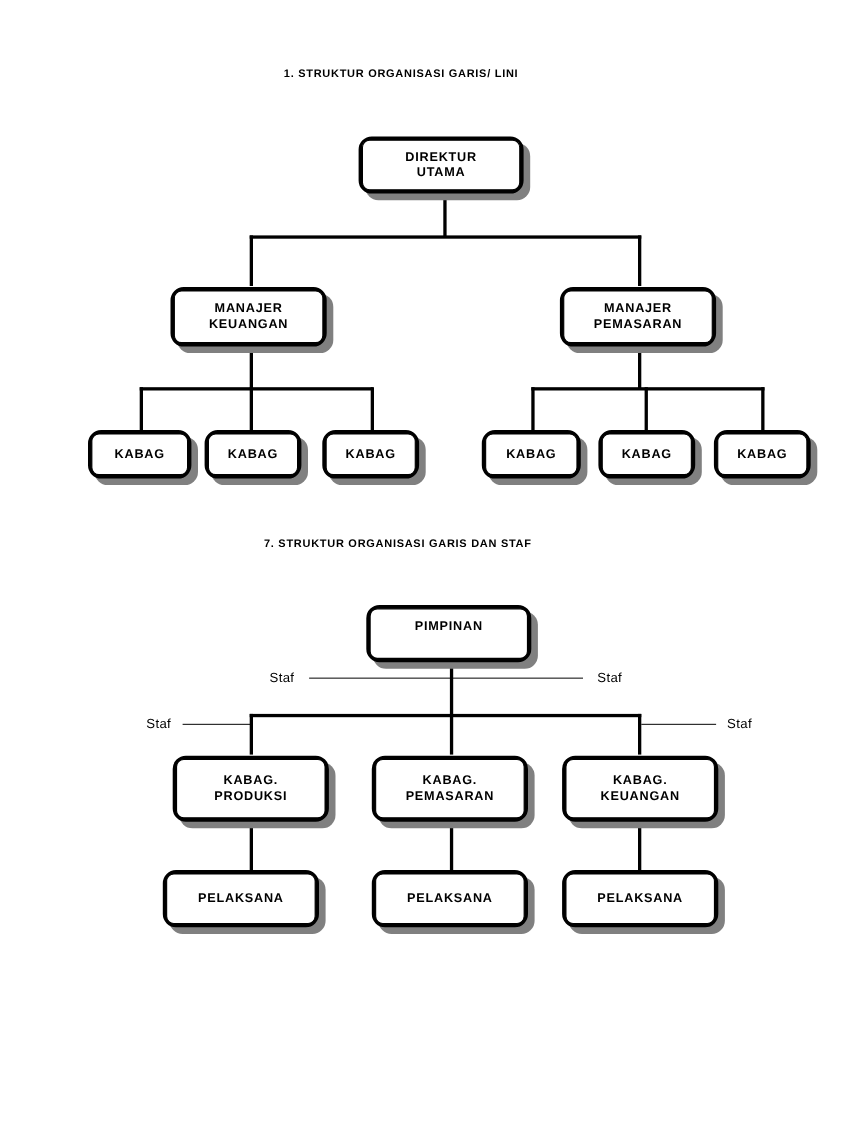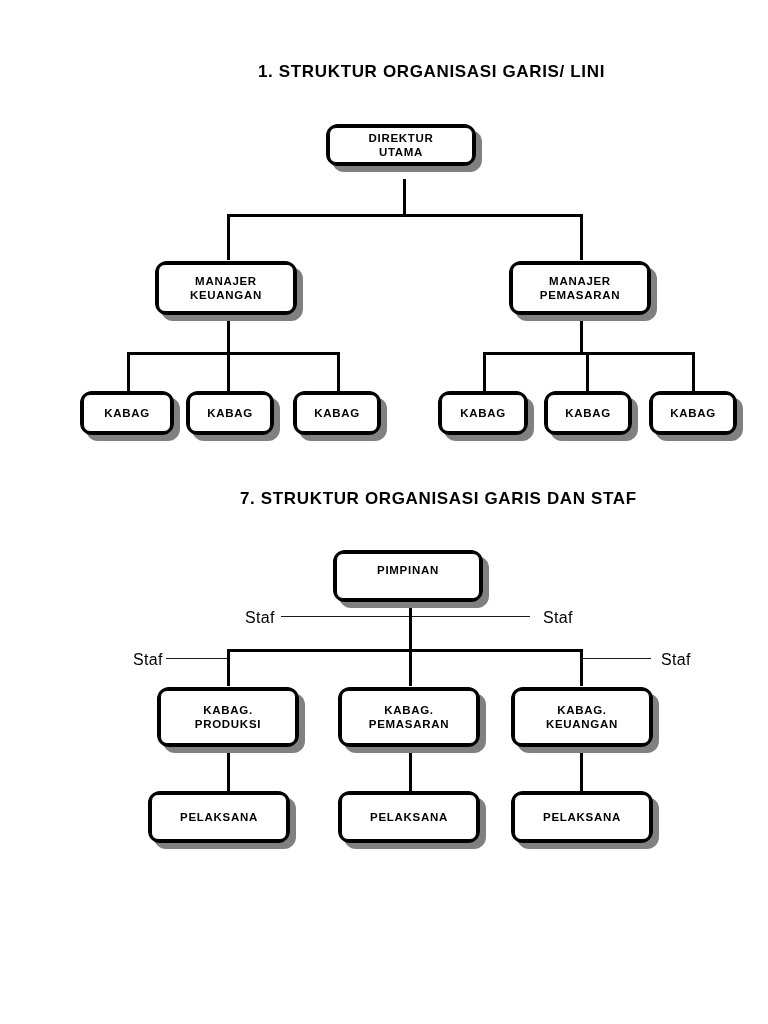--- a/index.html
+++ b/index.html
@@ -19,21 +19,21 @@
   .canvas {
     position: absolute;
     left: 0; top: 0;
     width: 768px;
     height: 1024px;
   }
 
   
   .chart-title {
     position: absolute;
-    font-size: 17px;
+    font-size: 10px;
     font-weight: bold;
     letter-spacing: 0.65px;
     white-space: nowrap;
     color: #000;
   }
   #title-1 { left: 258px; top: 62px; }
   #title-2 { left: 240px; top: 489px; }
 
   
   .node {
@@ -99,21 +99,21 @@
     z-index: 0;
   }
   .conn.v { width: 3px; }
   .conn.h { height: 3px; }
   .conn.thin { background: #1a1a1a; }
   .conn.thin.h { height: 1px; }
 
   
   .staf-label {
     position: absolute;
-    font-size: 16px;
+    font-size: 12px;
     letter-spacing: 0.3px;
     color: #000;
     white-space: nowrap;
     z-index: 4;
   }
 </style>
 </head>
 <body>
 
 <div class="canvas">
@@ -130,21 +130,21 @@
   <div class="conn v" style="left:127px; top:352px; height:40px;"></div>
   <div class="conn v" style="left:227px; top:352px; height:40px;"></div>
   <div class="conn v" style="left:337px; top:352px; height:40px;"></div>
 
   <div class="conn v" style="left:580px; top:316px; height:38px;"></div>
   <div class="conn h" style="left:483px; top:352px; width:212px;"></div>
   <div class="conn v" style="left:483px; top:352px; height:40px;"></div>
   <div class="conn v" style="left:586px; top:352px; height:40px;"></div>
   <div class="conn v" style="left:692px; top:352px; height:40px;"></div>
 
-  <div class="node" style="left:326px; top:124px; width:150px; height:42px;text-decoration:underline;">
+  <div class="node" style="left:326px; top:124px; width:150px; height:52px;text-decoration:underline;">
     <div class="shadow"></div>
     <div class="frame"></div>
     <div class="inner">
       <span class="label">DIREKTUR
 UTAMA</span>
     </div>
   </div>
 
   <div class="node" style="left:155px; top:261px; width:142px; height:54px;">
     <div class="shadow"></div>

